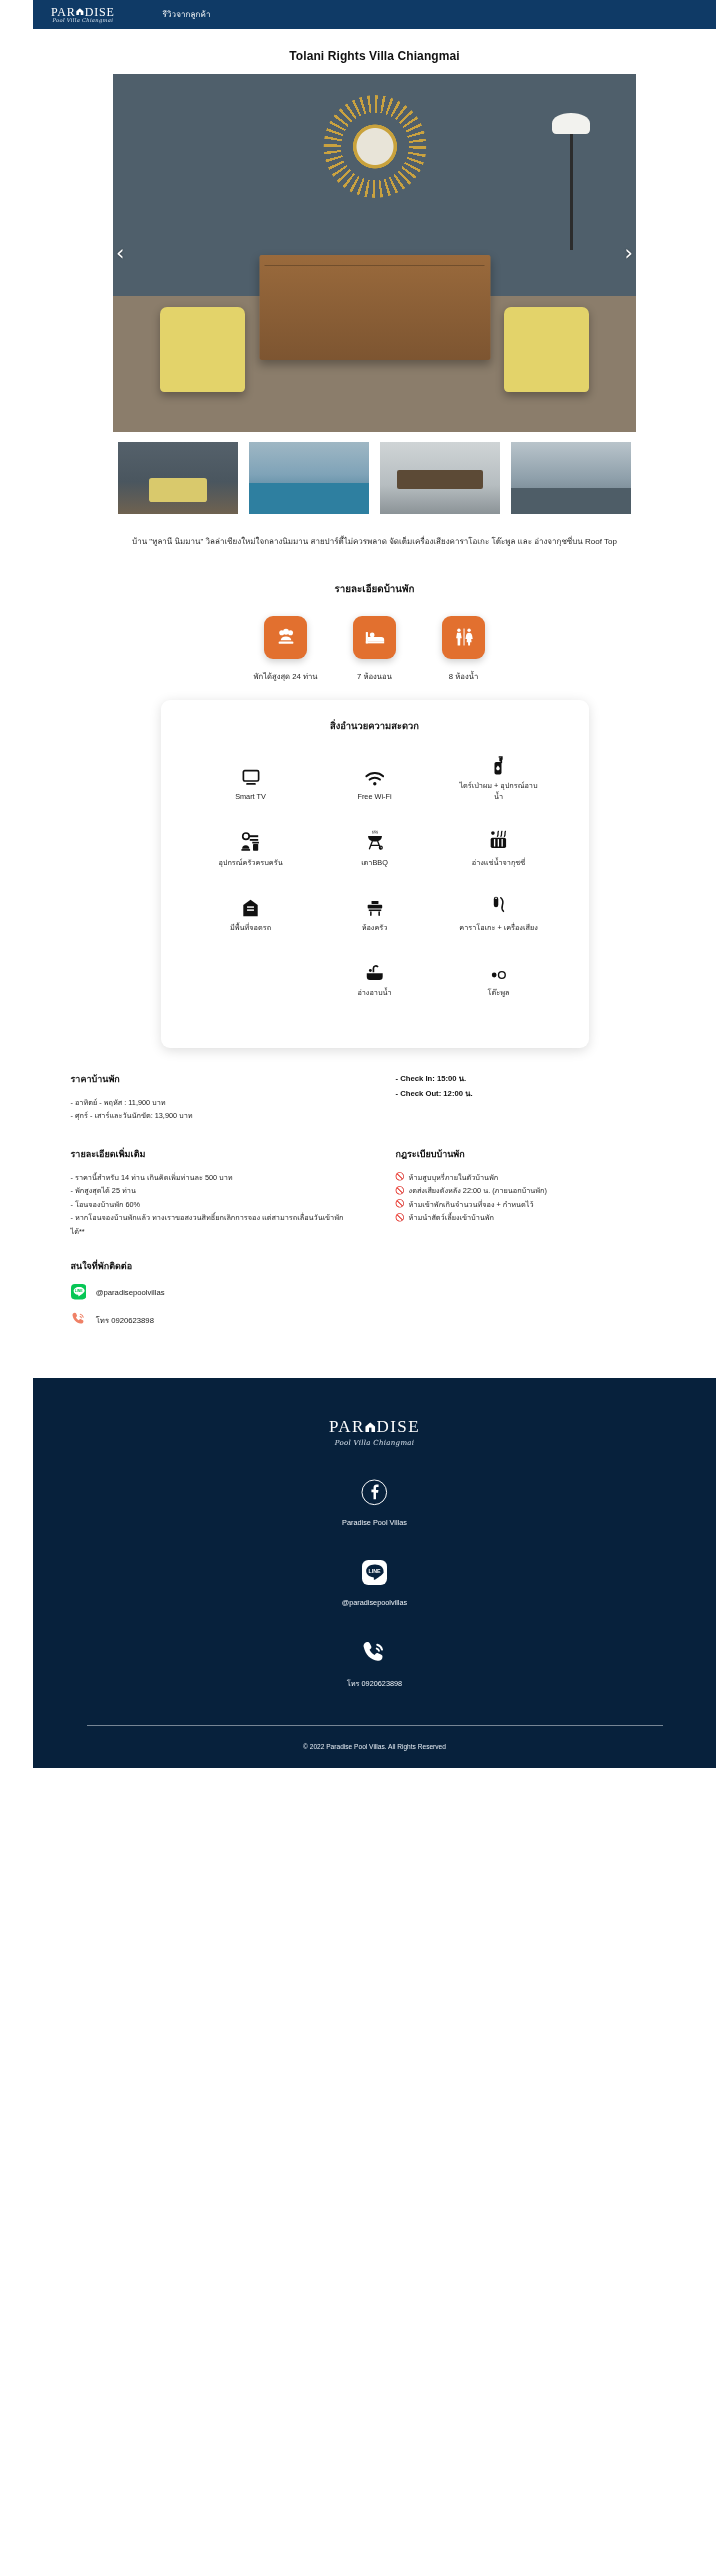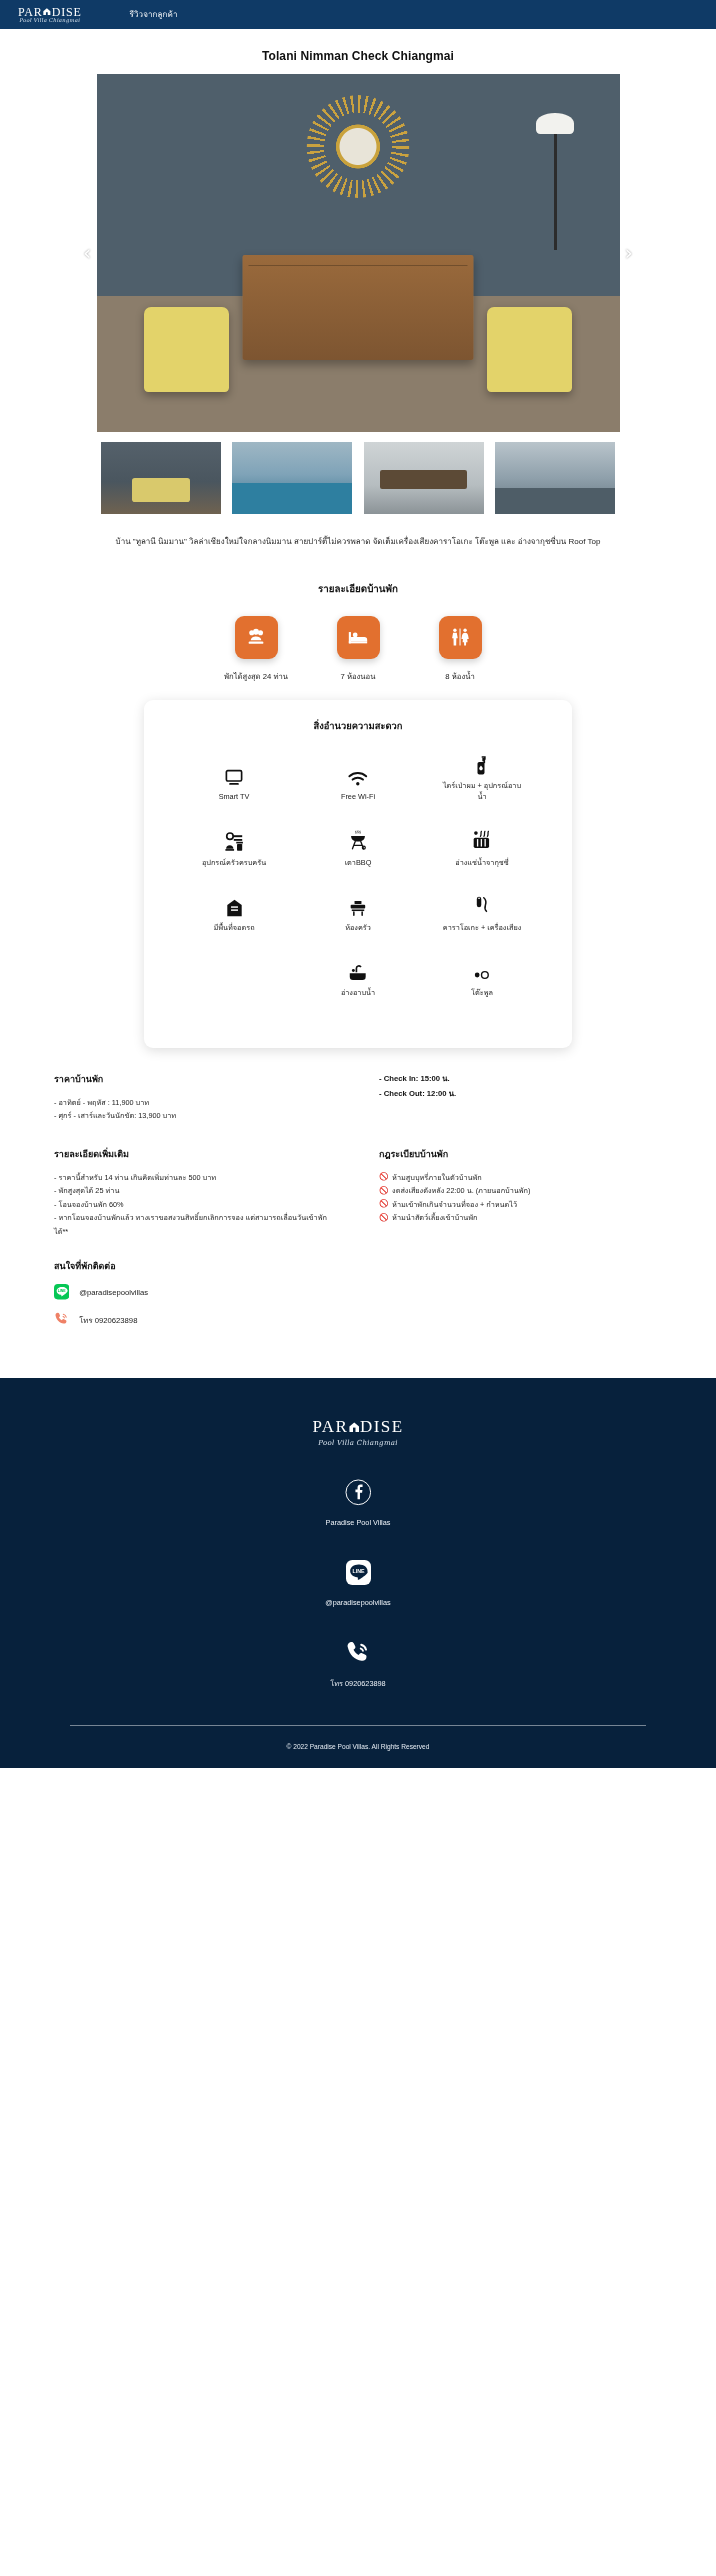--- a/index.html
+++ b/index.html
@@ -3,21 +3,21 @@
 <meta charset="utf-8">
 <title>Tolani Nimman Villa Chiangmai</title>
 <style>
   *{box-sizing:border-box;margin:0;padding:0}
   html,body{width:716px;}
   body{
     font-family:"Liberation Sans","DejaVu Sans",sans-serif;
     background:#ffffff;color:#1a1a1a;
     -webkit-font-smoothing:antialiased;
   }
-  .page{width:716px;position:relative;overflow:hidden;}
+  .page{width:716px;position:relative;overflow:hidden;padding-left:33px;}
 
   
   .navbar{
     background:#0f3a66;height:29px;display:flex;align-items:center;
     padding:0 0 0 18px;
   }
   .brand{display:flex;flex-direction:column;justify-content:center;line-height:1;}
   .brand-main{
     font-family:"Liberation Serif","DejaVu Serif",serif;
     color:#fff;font-size:12px;letter-spacing:0.8px;font-weight:400;
@@ -71,21 +71,21 @@
   .villa-desc{
     max-width:580px;margin:21px auto 0;text-align:center;font-size:8px;
     line-height:1.85;color:#222;padding:0 14px;
   }
 
   
   .section-title{
     text-align:center;font-size:9.8px;font-weight:700;color:#111;margin-top:32px;
   }
   .detail-icons{
-    display:flex;justify-content:center;gap:32px;margin-top:19.6px;
+    display:flex;justify-content:center;gap:19px;margin-top:19.6px;
   }
   .detail-item{display:flex;flex-direction:column;align-items:center;width:70px;}
   .detail-box{
     width:43px;height:43px;border-radius:9px;background:#e2702f;
     display:flex;align-items:center;justify-content:center;
     box-shadow:0 2.8px 7px rgba(0,0,0,.18);
   }
   .detail-label{margin-top:11.2px;font-size:7.7px;color:#222;white-space:nowrap;}
 
   
@@ -201,21 +201,21 @@
         </a>
       <a href="#">
           <span>เกี่ยวกับเรา</span>
         </a>
       <a href="#">
           <span>ติดต่อเรา</span>
         </a>
     </div>
   </div>
 
-  <h1 class="page-title">Tolani Nimman Check Chiangmai</h1>
+  <h1 class="page-title">Tolani Rights Villa Chiangmai</h1>
 
   <div class="slider-wrap">
     <div class="slider">
       <div class="slide-img">
         <div class="img-hero">
           <div class="wall"></div>
           <div class="floor"></div>
           <div class="sunburst"></div>
           <div class="lamp"></div>
           <div class="books">

